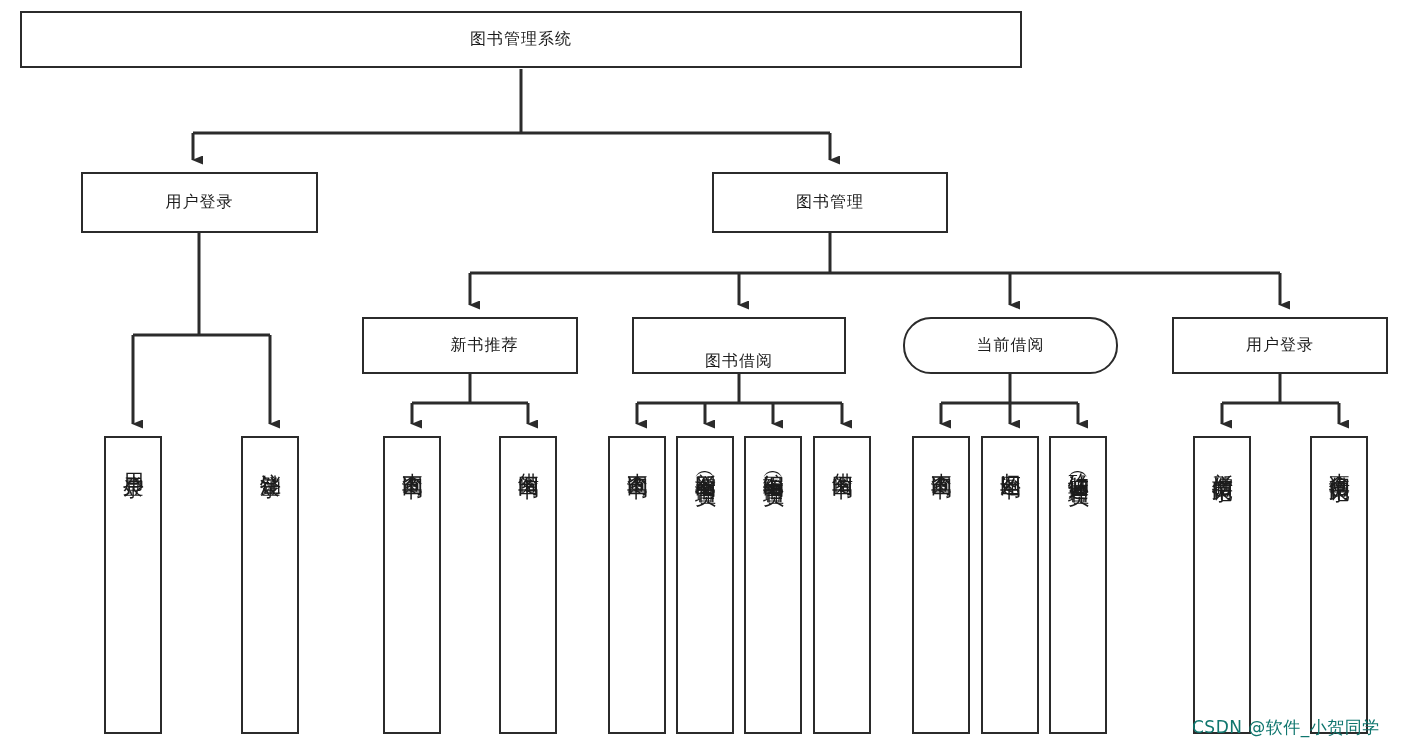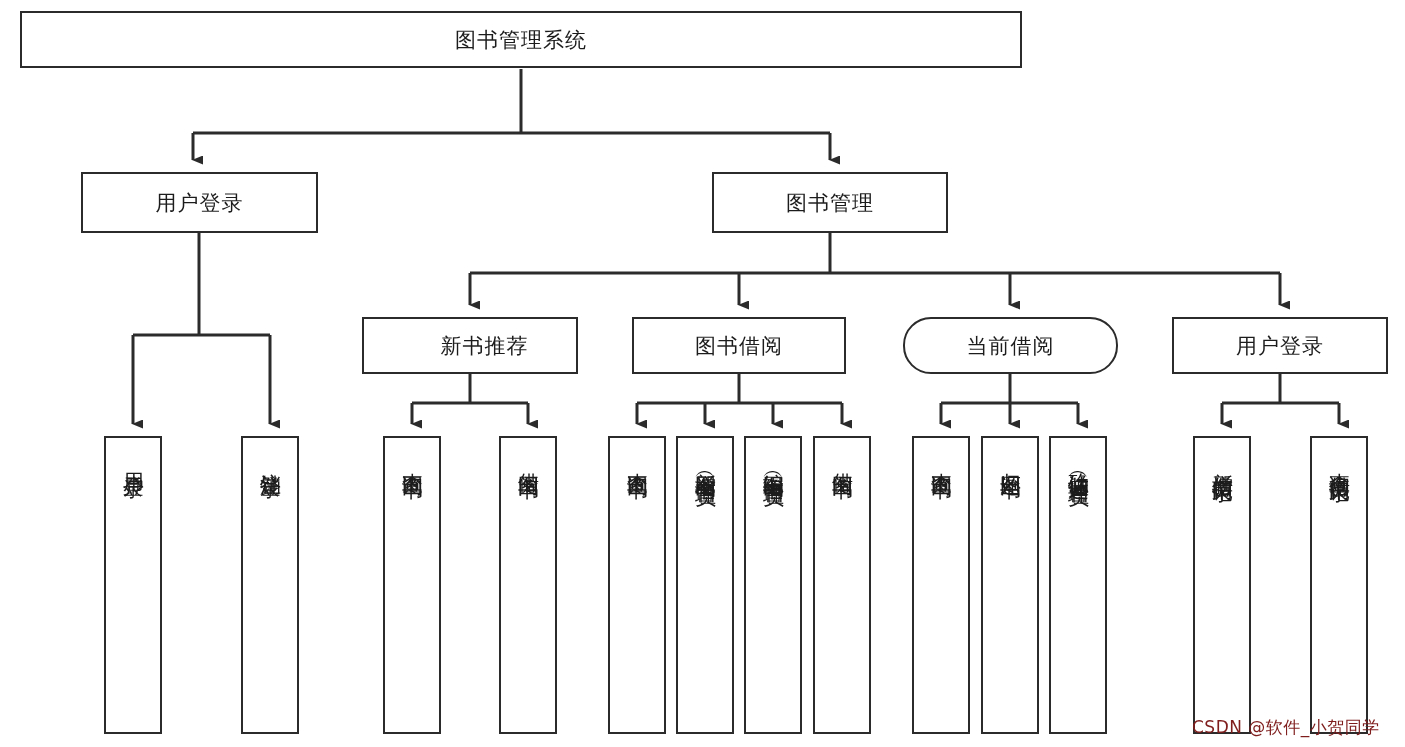--- a/index.html
+++ b/index.html
@@ -30,40 +30,40 @@
     position: absolute;
     box-sizing: border-box;
     background: #ffffff;
     border: 2px solid #2b2b2b;
     display: flex;
     align-items: center;
     justify-content: center;
     color: #1c1c1c;
   }
   .node-box.horizontal {
-    font-size: 21px;
+    font-size: 16px;
     letter-spacing: 1px;
   }
   .node-box.vertical {
     align-items: flex-start;
     justify-content: center;
     padding-top: 18px;
   }
   .node-box.vertical .vlabel {
     writing-mode: vertical-rl;
     text-orientation: upright;
     font-size: 21px;
     line-height: 1.28;
     letter-spacing: 2px;
     white-space: nowrap;
   }
   .watermark {
     position: absolute;
     font-size: 17px;
-    color: #7f1d1d;
+    color: #0f766e;
     white-space: nowrap;
     letter-spacing: 0.5px;
   }
 </style>
 </head>
 <body>
 
 <div id="diagram-root">
 
   <svg class="connector-layer" viewBox="0 0 1405 747" xmlns="http://www.w3.org/2000/svg">
@@ -137,21 +137,21 @@
   </div>
 
   <div class="node-box horizontal" style="left:712px; top:172px; width:236px; height:61px;">
     <span>图书管理</span>
   </div>
 
   <div class="node-box horizontal" style="left:362px; top:317px; width:216px; height:57px;padding-left:29px;">
     <span>新书推荐</span>
   </div>
 
-  <div class="node-box horizontal" style="left:632px; top:317px; width:214px; height:57px;">
+  <div class="node-box horizontal" style="left:632px; top:317px; width:214px; height:57px;align-items:flex-end;">
     <span>图书借阅</span>
   </div>
 
   <div class="node-box horizontal" style="left:903px; top:317px; width:215px; height:57px;border-radius:28px;">
     <span>当前借阅</span>
   </div>
 
   <div class="node-box horizontal" style="left:1172px; top:317px; width:216px; height:57px;">
     <span>用户登录</span>
   </div>

